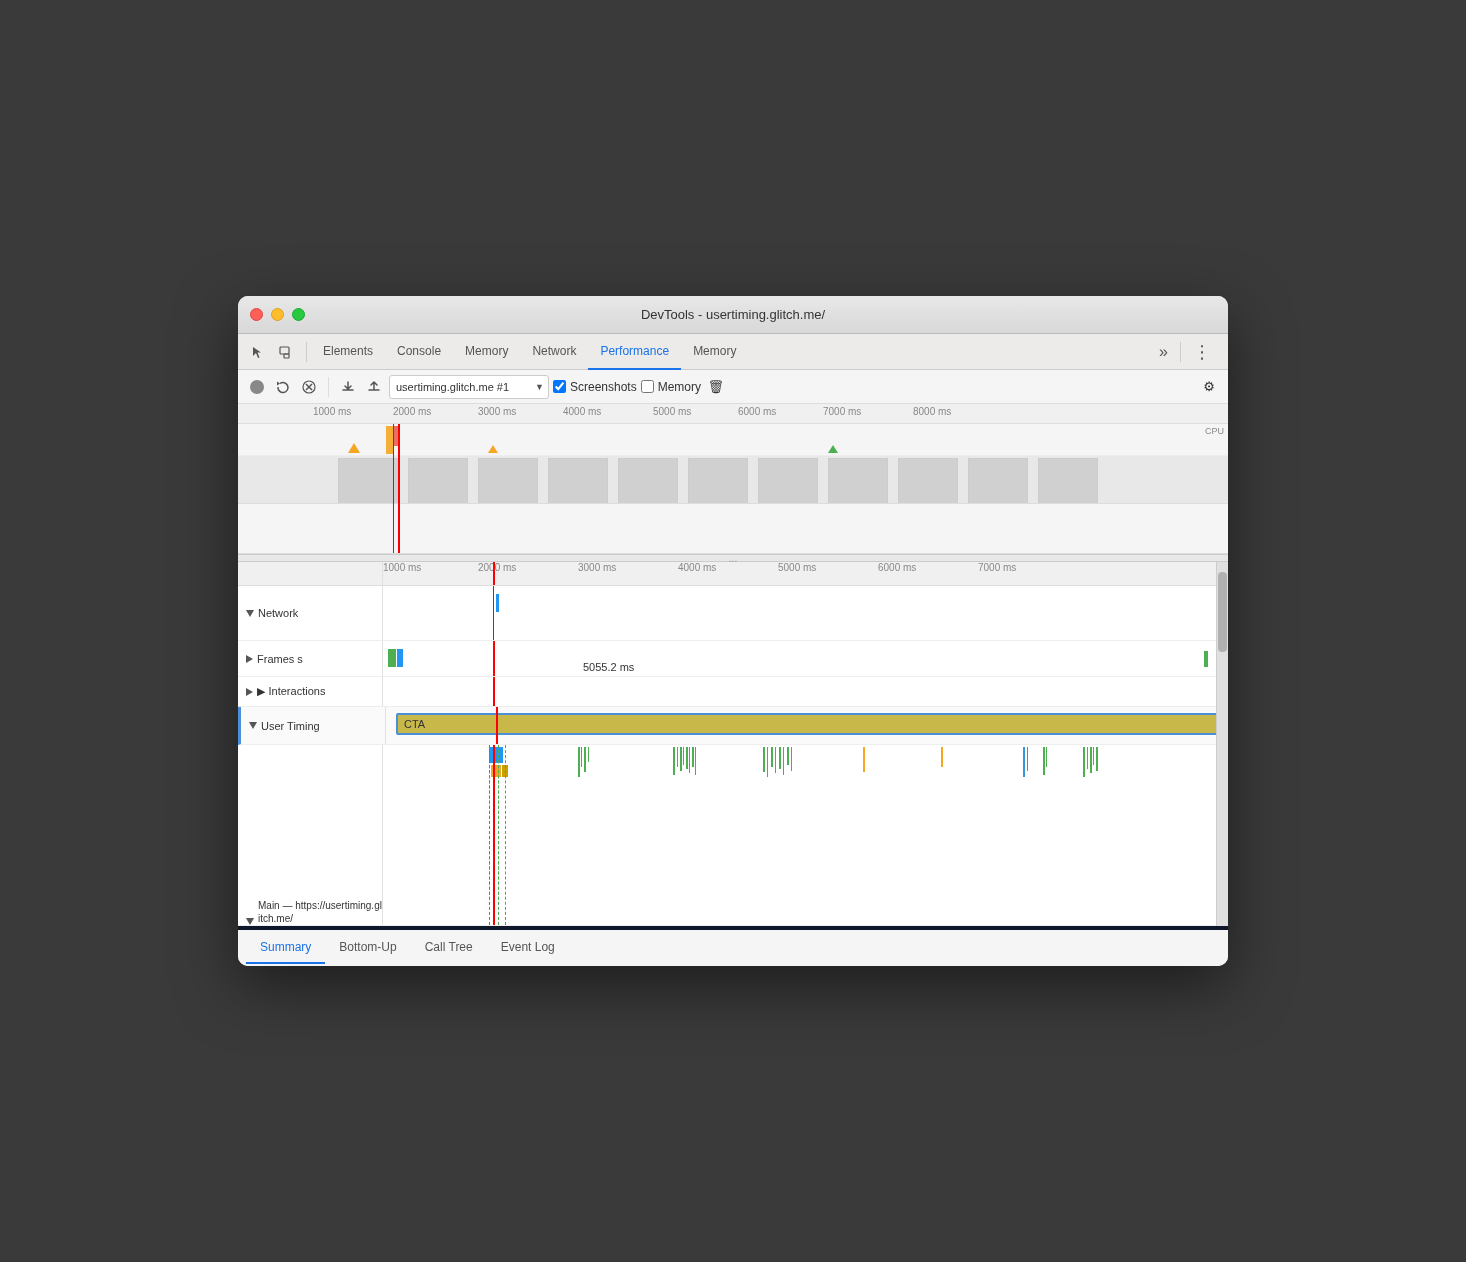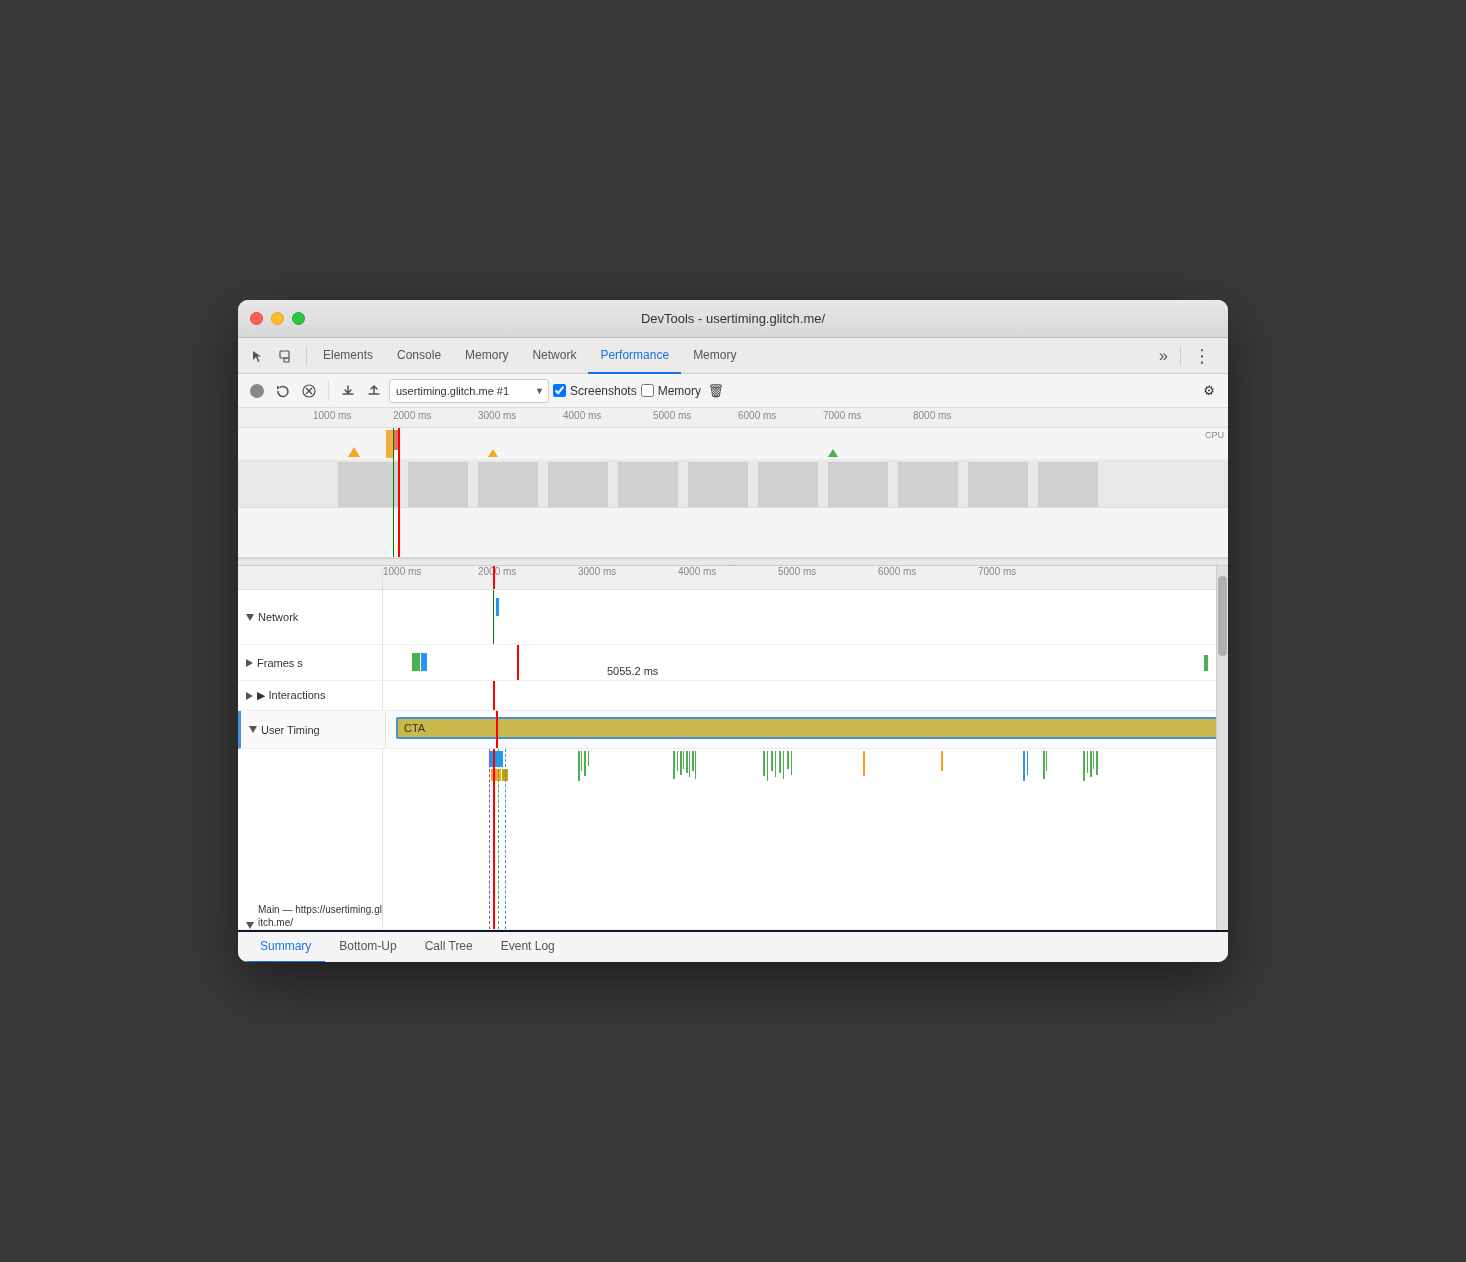--- a/index.html
+++ b/index.html
@@ -327,25 +327,25 @@
       display: flex;
       align-items: center;
       padding: 0 6px;
       font-size: 11px;
       color: #333;
       font-weight: 500;
     }
     
     .bottom-tabs {
       background: #f5f5f5;
-      border-top: 2px solid #0f172a;
+      border-top: 4px solid #0f172a;
       display: flex;
       align-items: center;
       padding: 0 8px;
-      height: 32px;
+      height: 40px;
     }
     .bottom-tab {
       padding: 0 14px;
       height: 32px;
       display: flex;
       align-items: center;
       font-size: 12px;
       color: #555;
       cursor: pointer;
       border-bottom: 2px solid transparent;
@@ -381,21 +381,20 @@
       border-bottom: 1px solid #ccc;
       display: flex;
       align-items: center;
       justify-content: center;
       cursor: ns-resize;
       color: #999;
       font-size: 10px;
     }
     .frames-content {
       height: 36px;
-      gap: 24px;
     }
     
     .frame-rect-green {
       position: absolute;
       top: 8px;
       height: 18px;
       background: #4caf50;
     }
     .frame-rect-blue {
       position: absolute;

